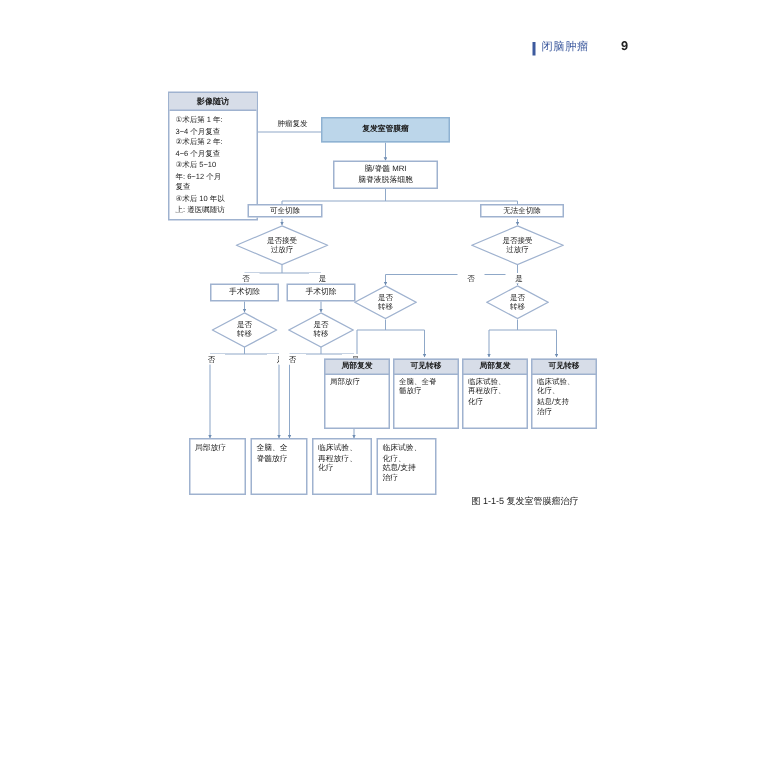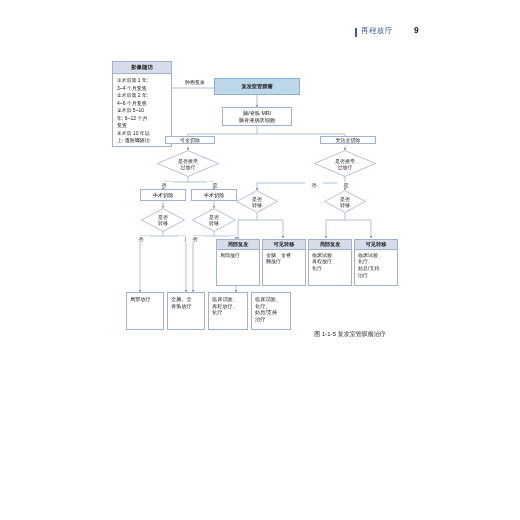--- a/index.html
+++ b/index.html
@@ -127,21 +127,21 @@
     text-align:center;
     font-size:6px;
     color:#1a1a1a;
   }
   .cap-inner{ padding-left:180px; }
 </style>
 </head>
 <body>
 
 <div id="header-rule"></div>
-<div id="header-title">再程放疗</div>
+<div id="header-title">闭脑肿瘤</div>
 <div id="page-number">9</div>
 
 <div id="diagram">
 
   <svg id="edges" viewBox="0 0 520 520" xmlns="http://www.w3.org/2000/svg">
     <defs>
       <marker id="ar" markerWidth="5" markerHeight="5" refX="3.2" refY="1.8" orient="auto" markerUnits="strokeWidth">
         <path d="M0,0 L0,3.6 L3.4,1.8 z" fill="#6f8db2"></path>
       </marker>
     </defs>

